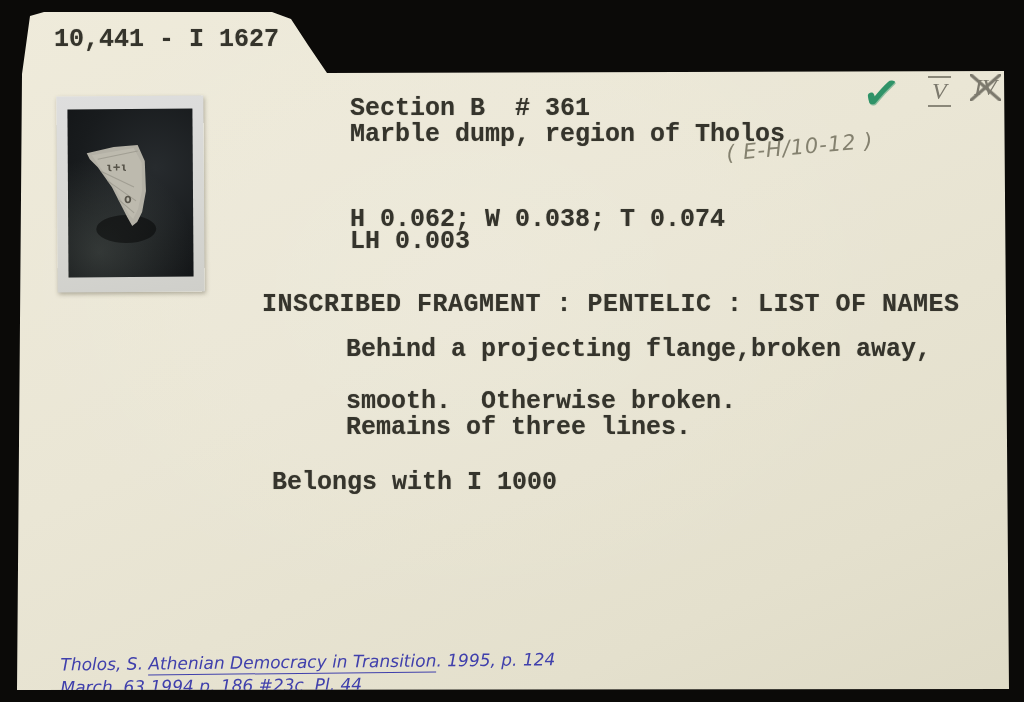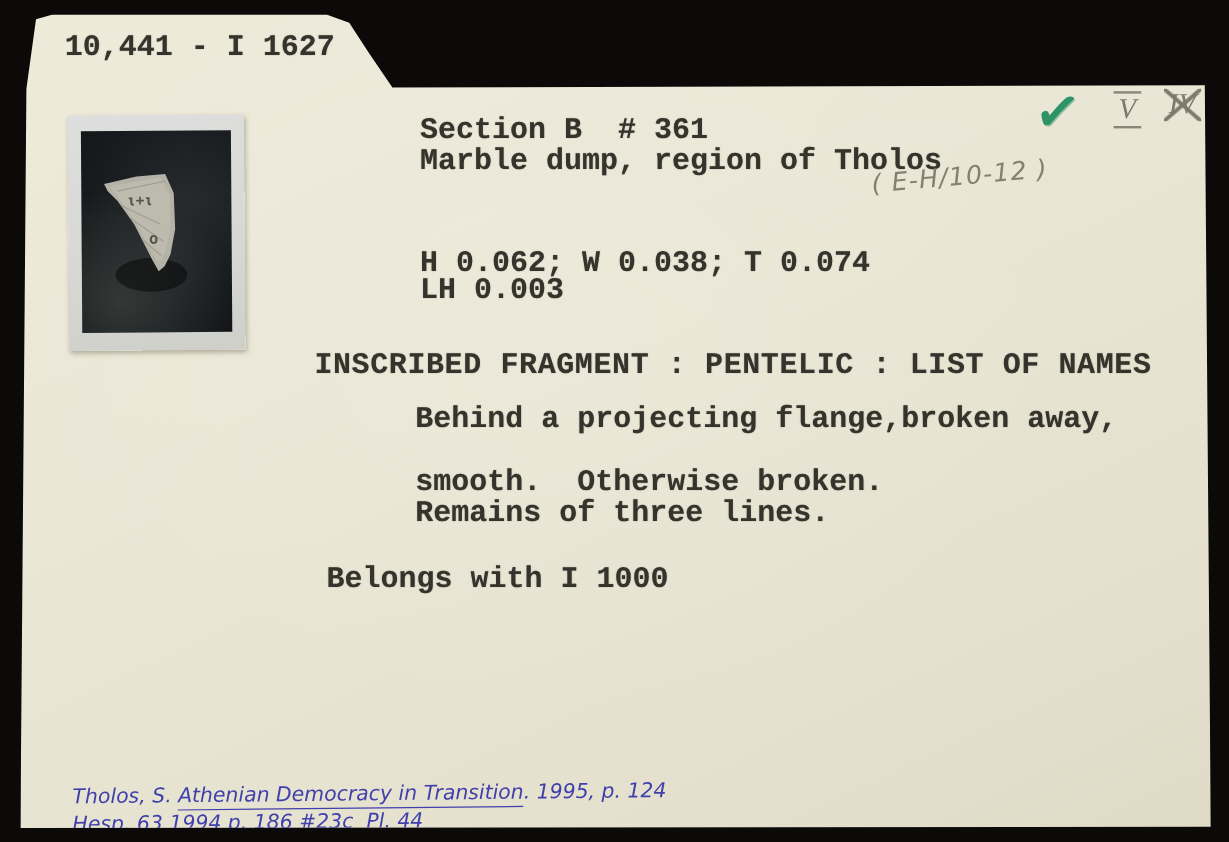--- a/index.html
+++ b/index.html
@@ -102,17 +102,17 @@
     <div class="tw" style="left:272px; top:470px;">Belongs with I 1000</div>
 
     <div class="check">✓</div>
     <div class="numeral numeral-kept">V</div>
     <div class="numeral numeral-struck">IV</div>
 
     <div class="ink" style="left:28px; top:632px;">
       <span>Tholos, S. </span><span class="u">Athenian Democracy in Transition</span><span>. 1995, p. 124</span>
     </div>
     <div class="ink" style="left:28px; top:656px;">
-      <span></span><span class="u">Hesp.</span><span> 63 1994 p. 186 #23c  Pl. 44</span>
+      <span></span><span class="u">March.</span><span> 63 1994 p. 186 #23c  Pl. 44</span>
     </div>
 
   </div>
 </div>
 
 </body></html>

